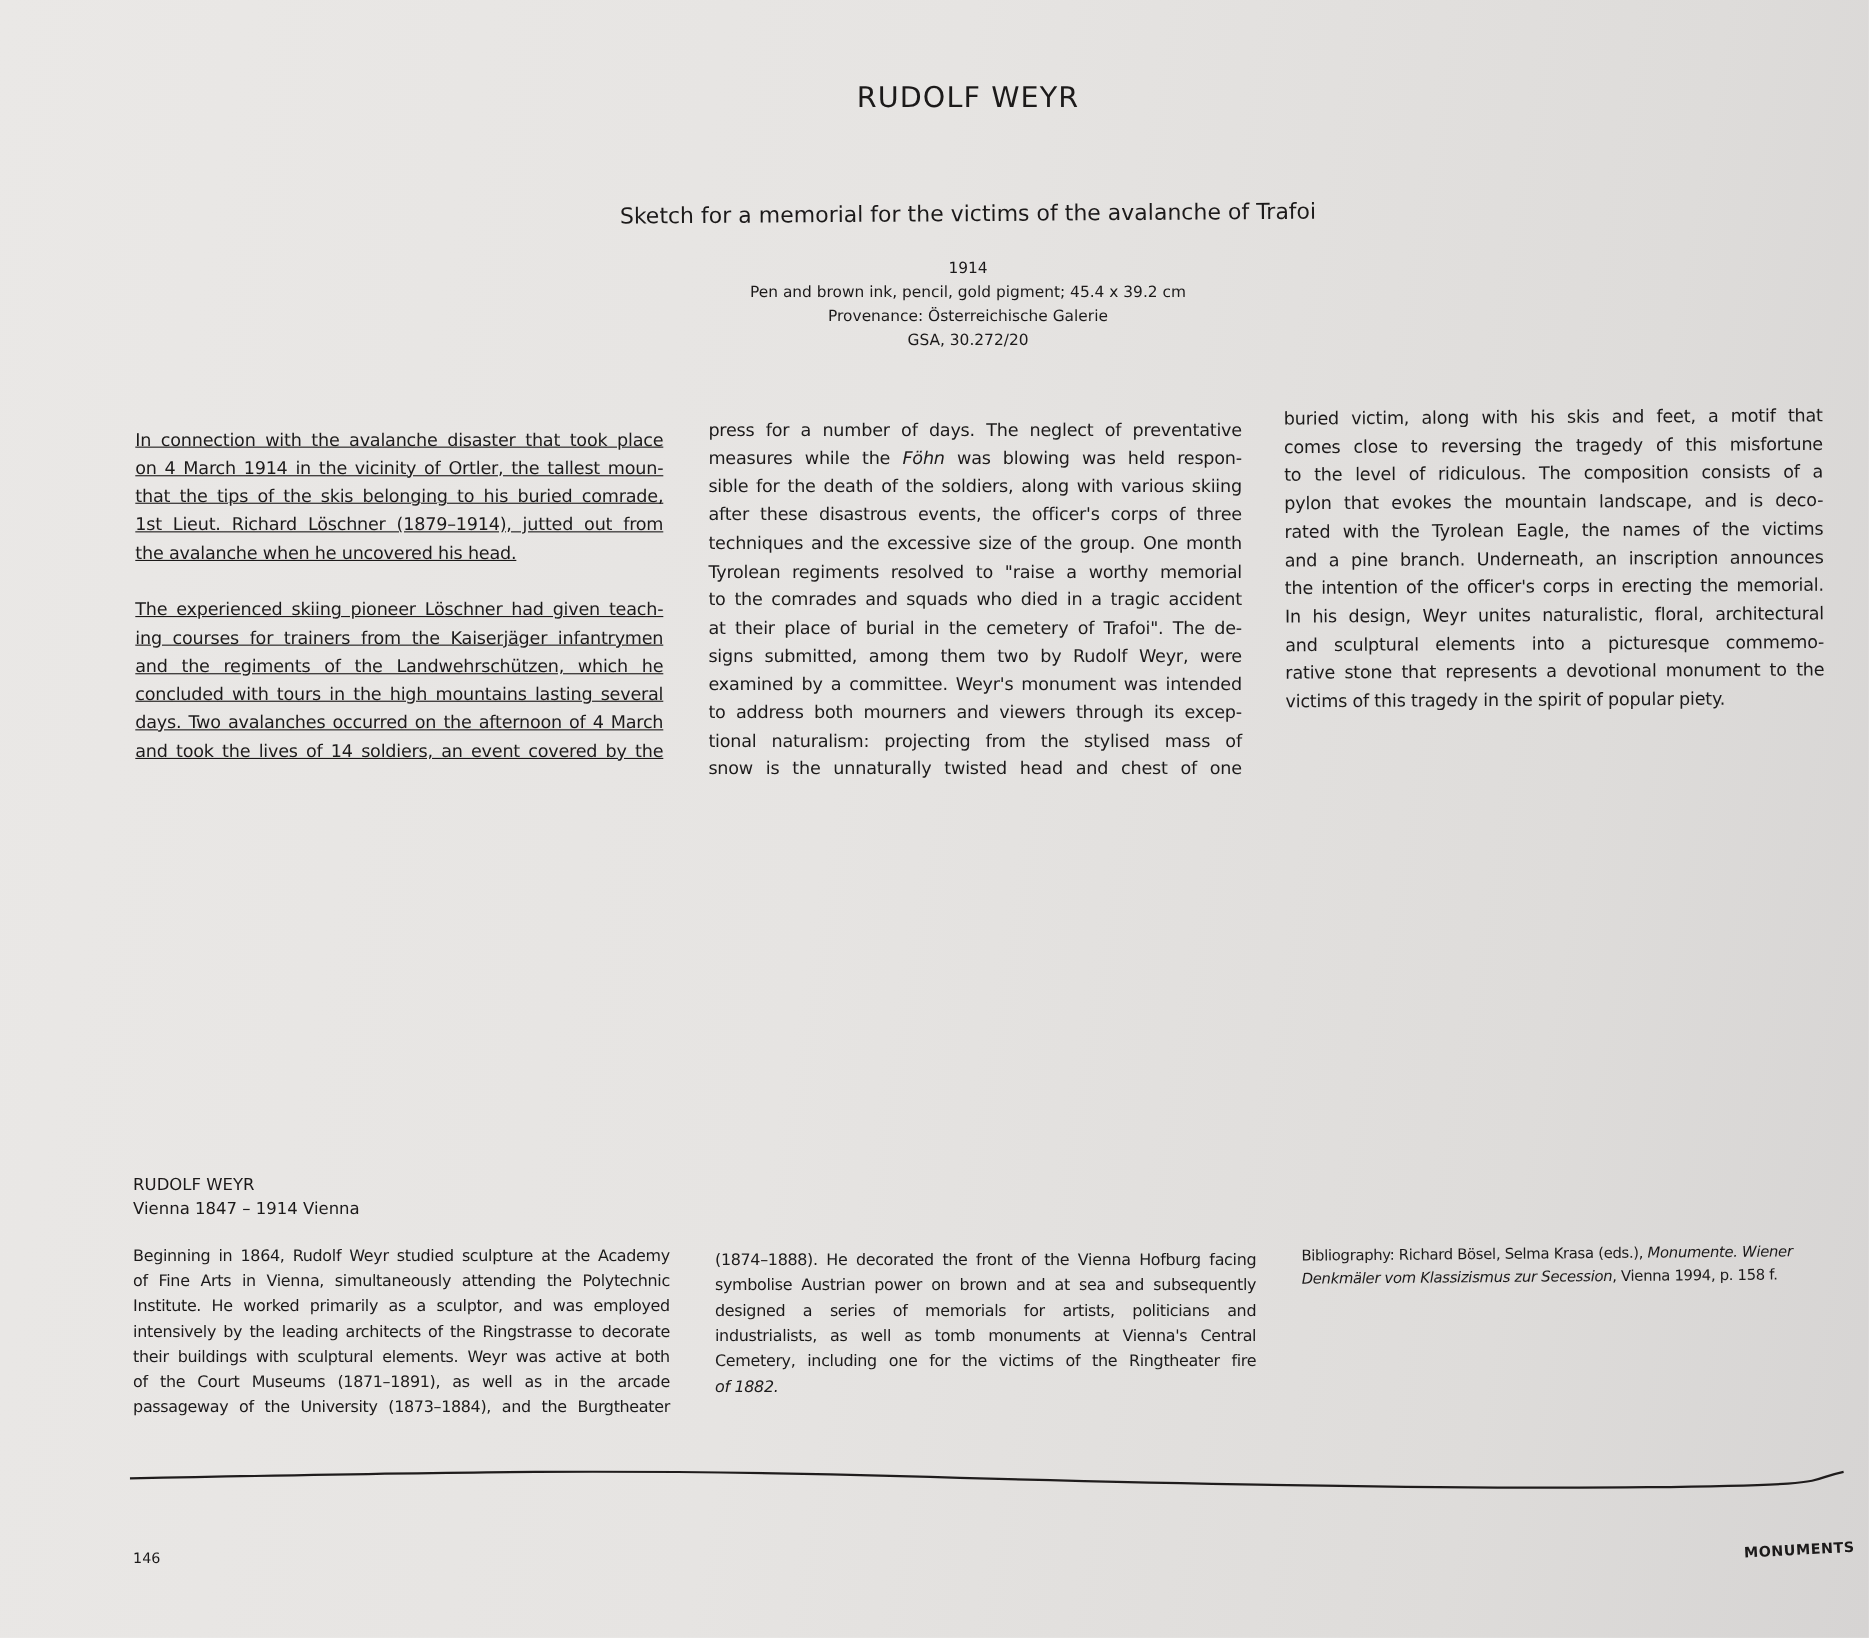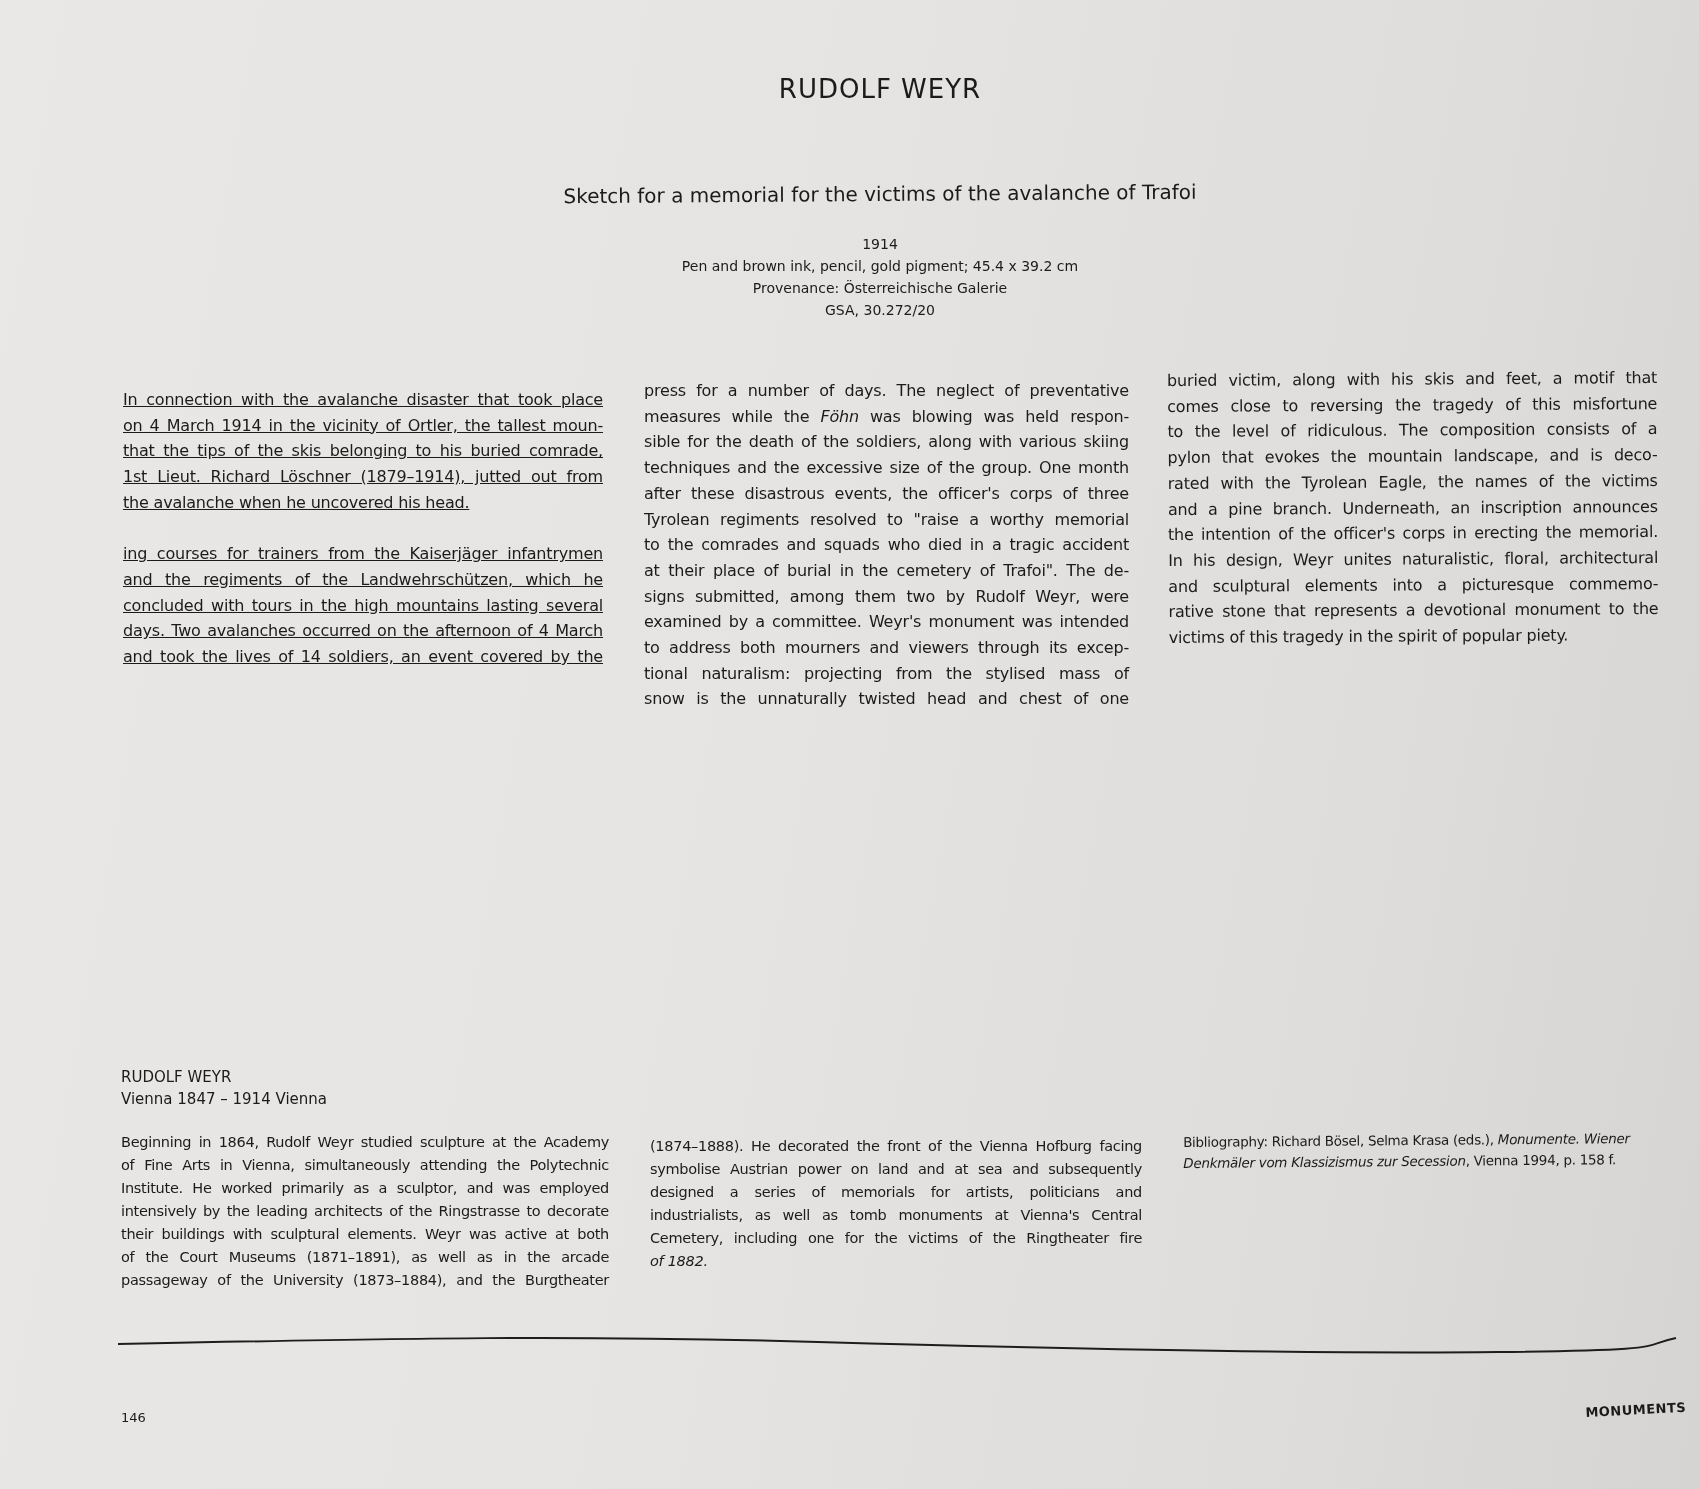--- a/index.html
+++ b/index.html
@@ -95,34 +95,35 @@
 
 <div class="abs col" id="col1">
   <p>
     <span class="line">In connection with the avalanche disaster that took place</span>
     <span class="line">on 4 March 1914 in the vicinity of Ortler, the tallest moun-</span>
     <span class="line">that the tips of the skis belonging to his buried comrade,</span>
     <span class="line">1st Lieut. Richard Löschner (1879–1914), jutted out from</span>
     <span class="line last">the avalanche when he uncovered his head.</span>
   </p>
   <p>
+    <span class="line">The experienced skiing pioneer Löschner had given teach-</span>
     <span class="line">ing courses for trainers from the Kaiserjäger infantrymen</span>
     <span class="line">and the regiments of the Landwehrschützen, which he</span>
     <span class="line">concluded with tours in the high mountains lasting several</span>
     <span class="line">days. Two avalanches occurred on the afternoon of 4 March</span>
     <span class="line">and took the lives of 14 soldiers, an event covered by the</span>
   </p>
 </div>
 
 <div class="abs col" id="col2">
   <span class="line">press for a number of days. The neglect of preventative</span>
   <span class="line"><span>measures while the </span><em>Föhn</em><span> was blowing was held respon-</span></span>
   <span class="line">sible for the death of the soldiers, along with various skiing</span>
+  <span class="line">after these disastrous events, the officer's corps of three</span>
   <span class="line">techniques and the excessive size of the group. One month</span>
-  <span class="line">after these disastrous events, the officer's corps of three</span>
   <span class="line">Tyrolean regiments resolved to "raise a worthy memorial</span>
   <span class="line">to the comrades and squads who died in a tragic accident</span>
   <span class="line">at their place of burial in the cemetery of Trafoi". The de-</span>
   <span class="line">signs submitted, among them two by Rudolf Weyr, were</span>
   <span class="line">examined by a committee. Weyr's monument was intended</span>
   <span class="line">to address both mourners and viewers through its excep-</span>
   <span class="line">tional naturalism: projecting from the stylised mass of</span>
   <span class="line">snow is the unnaturally twisted head and chest of one</span>
 </div>
 
@@ -150,21 +151,21 @@
   <span class="line">of Fine Arts in Vienna, simultaneously attending the Polytechnic</span>
   <span class="line">Institute. He worked primarily as a sculptor, and was employed</span>
   <span class="line">intensively by the leading architects of the Ringstrasse to decorate</span>
   <span class="line">their buildings with sculptural elements. Weyr was active at both</span>
   <span class="line">of the Court Museums (1871–1891), as well as in the arcade</span>
   <span class="line">passageway of the University (1873–1884), and the Burgtheater</span>
 </div>
 
 <div class="abs bio" id="bio2">
   <span class="line">(1874–1888). He decorated the front of the Vienna Hofburg facing</span>
-  <span class="line">symbolise Austrian power on land and at sea and subsequently</span>
+  <span class="line">symbolise Austrian power on brown and at sea and subsequently</span>
   <span class="line">designed a series of memorials for artists, politicians and</span>
   <span class="line">industrialists, as well as tomb monuments at Vienna's Central</span>
   <span class="line">Cemetery, including one for the victims of the Ringtheater fire</span>
   <span class="line last">of 1882.</span>
 </div>
 
 <div class="abs bio" id="bib">
   <span>Bibliography: Richard Bösel, Selma Krasa (eds.), </span><em>Monumente. Wiener</em><br>
   <em>Denkmäler vom Klassizismus zur Secession</em><span>, Vienna 1994, p. 158 f.</span>
 </div>

